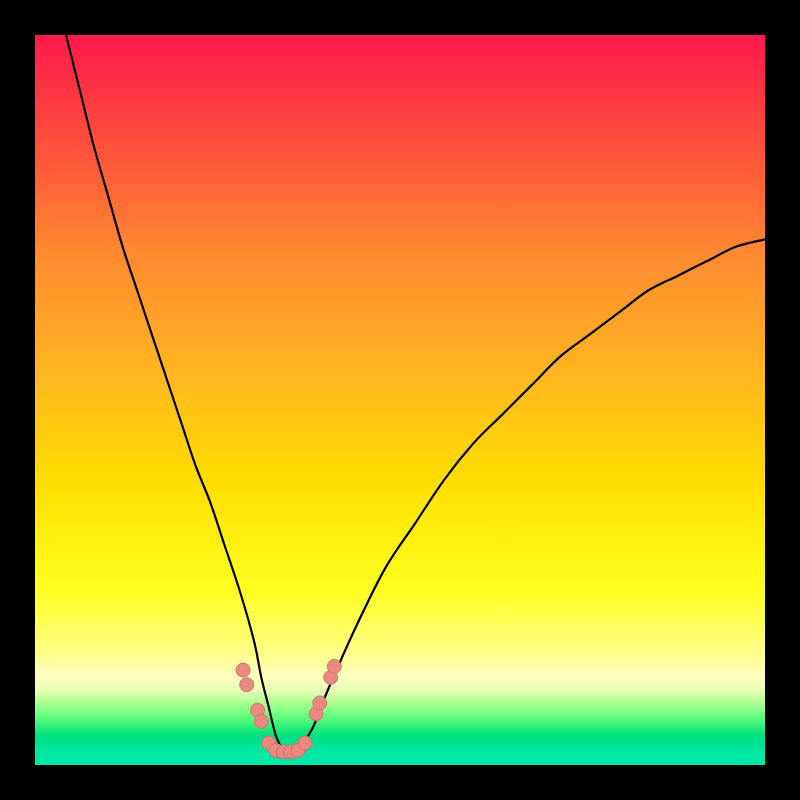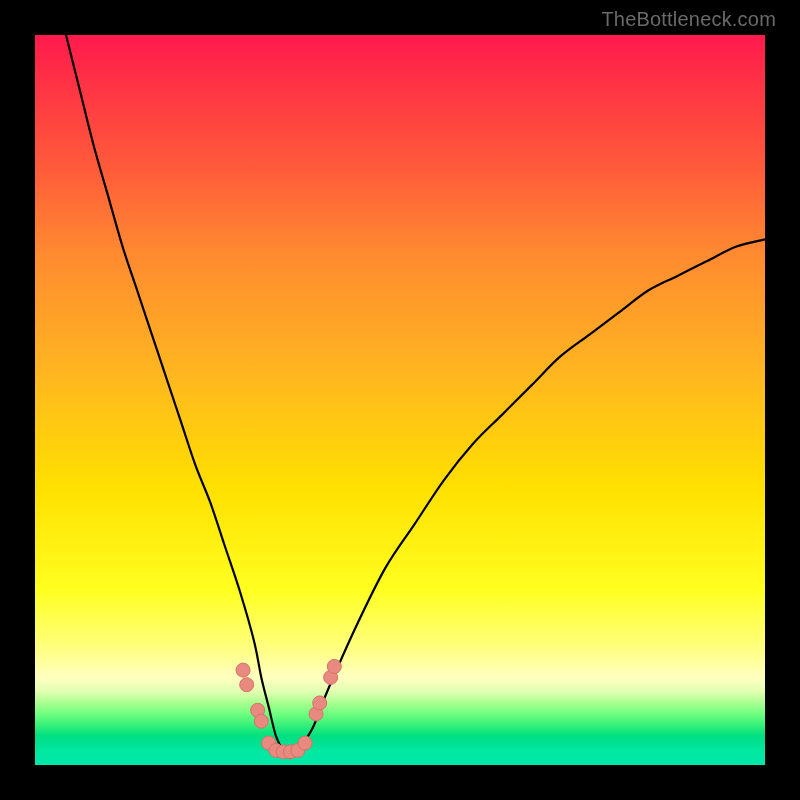--- a/index.html
+++ b/index.html
@@ -70,21 +70,20 @@
   .dot {
     fill: #e88a80;
     stroke: #d87068;
     stroke-width: 1;
   }
 </style>
 </head>
 <body>
 
 <div class="frame">
-  <div class="watermark">TheBottleneck.com</div>
   <div class="plot-area">
     <svg class="curve" viewBox="0 0 730 730">
       <path id="main-path" class="main-curve" d="M 29.2,-7.2999999999999545 C 31.633333333333333,2.4333333333333567 38.93333333333333,31.63333333333325 43.8,51.09999999999991 C 48.666666666666664,70.56666666666656 53.53333333333333,91.24999999999999 58.4,109.5 C 63.266666666666666,127.75000000000001 68.13333333333334,143.5666666666667 73,160.60000000000002 C 77.86666666666666,177.63333333333335 82.73333333333332,195.88333333333338 87.6,211.70000000000005 C 92.46666666666667,227.5166666666667 97.33333333333334,240.9 102.2,255.5 C 107.06666666666666,270.1 111.93333333333334,284.70000000000005 116.8,299.3 C 121.66666666666666,313.9 126.53333333333333,328.49999999999994 131.4,343.09999999999997 C 136.26666666666668,357.7 141.13333333333333,372.3 146,386.90000000000003 C 150.86666666666667,401.50000000000006 155.73333333333332,417.3166666666667 160.6,430.70000000000005 C 165.46666666666667,444.08333333333337 170.33333333333331,453.81666666666666 175.2,467.2 C 180.06666666666666,480.5833333333333 184.93333333333334,496.4 189.8,511 C 194.66666666666669,525.6 199.53333333333333,538.9833333333333 204.4,554.8 C 209.26666666666668,570.6166666666666 215.35,591.3 219,605.9 C 222.65,620.5 223.86666666666667,631.4499999999999 226.3,642.4 C 228.73333333333335,653.35 231.16666666666666,661.8666666666667 233.6,671.6 C 236.03333333333333,681.3333333333334 238.46666666666667,693.5 240.9,700.8 C 243.33333333333334,708.0999999999999 245.76666666666668,711.75 248.20000000000002,715.4 C 250.63333333333335,719.05 253.06666666666663,722.7 255.49999999999997,722.7 C 257.9333333333333,722.7 259.15000000000003,720.2666666666667 262.8,715.4 C 266.45,710.5333333333333 272.5333333333333,703.2333333333333 277.4,693.5 C 282.26666666666665,683.7666666666667 284.7,674.0333333333333 292,657 C 299.3,639.9666666666667 311.46666666666664,611.9833333333333 321.2,591.3 C 330.93333333333334,570.6166666666666 340.66666666666663,549.9333333333333 350.4,532.9 C 360.1333333333333,515.8666666666667 369.8666666666667,503.70000000000005 379.6,489.1 C 389.33333333333337,474.5 399.06666666666666,458.68333333333334 408.8,445.3 C 418.53333333333336,431.9166666666667 428.26666666666665,419.75 438,408.8 C 447.73333333333335,397.85 457.46666666666664,389.33333333333337 467.2,379.6 C 476.93333333333334,369.8666666666667 486.6666666666667,360.1333333333333 496.40000000000003,350.4 C 506.1333333333334,340.66666666666663 515.8666666666667,329.71666666666664 525.6,321.2 C 535.3333333333334,312.68333333333334 545.0666666666666,306.6 554.8,299.3 C 564.5333333333333,292 574.2666666666667,284.7 584,277.4 C 593.7333333333333,270.09999999999997 603.4666666666666,261.5833333333333 613.1999999999999,255.5 C 622.9333333333333,249.41666666666666 632.6666666666666,245.76666666666665 642.4,240.89999999999998 C 652.1333333333333,236.0333333333333 661.8666666666667,231.16666666666666 671.6,226.3 C 681.3333333333334,221.43333333333337 691.0666666666666,215.35000000000005 700.8,211.70000000000005 C 710.5333333333333,208.05000000000004 725.1333333333333,205.61666666666665 730,204.39999999999998"></path>
       <g id="marker-group">
           <circle cx="208.04999999999998" cy="635.1" r="7" class="dot"></circle>
           <circle cx="211.7" cy="649.7" r="7" class="dot"></circle>
           <circle cx="222.65" cy="675.25" r="7" class="dot"></circle>
           <circle cx="226.3" cy="686.2" r="7" class="dot"></circle>
           <circle cx="233.6" cy="708.1" r="7" class="dot"></circle>
           <circle cx="240.9" cy="715.4" r="7" class="dot"></circle>

